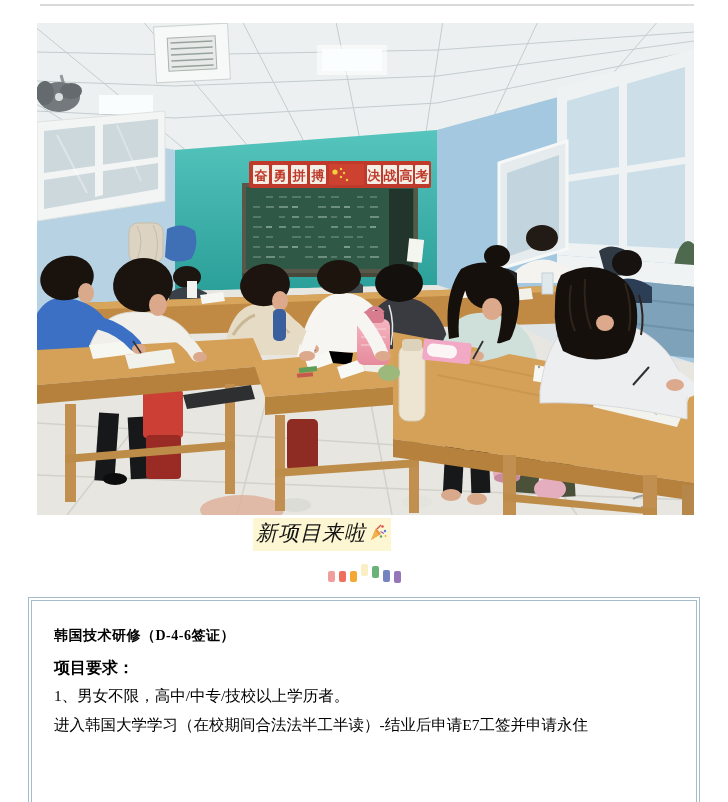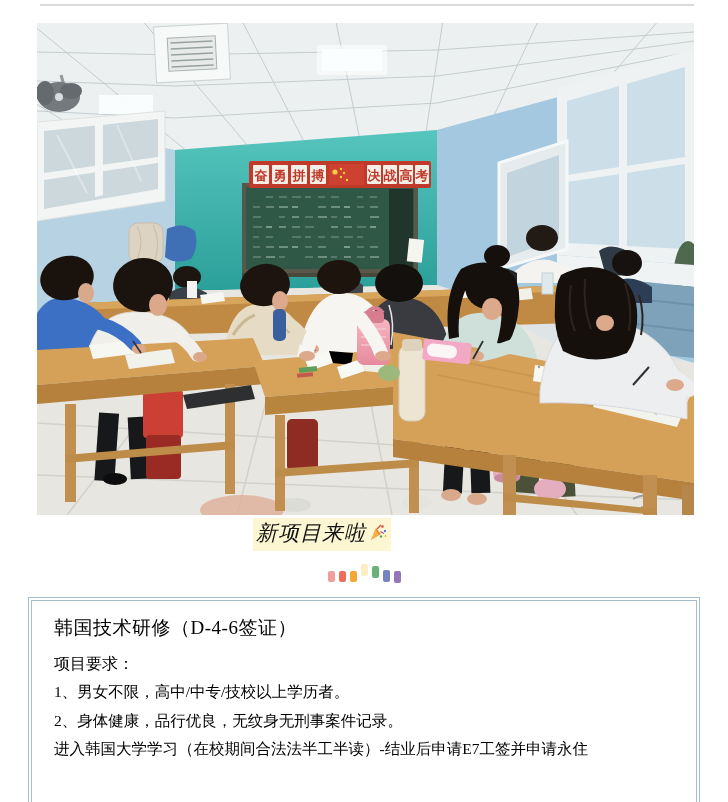--- a/index.html
+++ b/index.html
@@ -14,22 +14,22 @@
     display:inline-block;background:#fcf6d2;color:#141414;font-style:italic;
     font-size:21px;line-height:30px;padding:0 3px;letter-spacing:1px;
   }
   .caption .emo{display:inline-block;vertical-align:-3px;margin-left:2px;}
   .divider-row{position:absolute;left:0;top:564px;width:728px;height:24px;display:flex;justify-content:center;align-items:flex-start;gap:4px;}
   .divider-row .bar{display:block;width:7px;border-radius:2px;}
   .card{
     position:absolute;left:28px;top:597px;width:672px;height:320px;box-sizing:border-box;
     border:4px double #a5bccb;background:#ffffff;padding:14px 24px 40px 22px;color:#000;
   }
-  .card .title{font-size:19px;font-weight:normal;margin:0 0 10px;letter-spacing:.5px;}
-  .card .sect-h{font-size:16px;font-weight:normal;margin:13px 0 3px;}
+  .card .title{font-size:14px;font-weight:bold;margin:12px 0 10px;letter-spacing:.5px;}
+  .card .sect-h{font-size:16px;font-weight:bold;margin:13px 0 3px;}
   .card p.item{margin:0;font-size:15.5px;line-height:28.5px;}
 </style>
 </head>
 <body>
 
 <div class="top-rule"></div>
 
 <div class="photo-wrap">
 <svg width="657" height="492" viewBox="0 0 657 492" xmlns="http://www.w3.org/2000/svg">
   <defs>
@@ -461,15 +461,14 @@
     <span class="bar" style="background: rgb(250, 238, 196); height: 12px; margin-top: 0px;"></span>
     <span class="bar" style="background: rgb(105, 179, 123); height: 12px; margin-top: 2px;"></span>
     <span class="bar" style="background: rgb(115, 132, 190); height: 12px; margin-top: 6px;"></span>
     <span class="bar" style="background: rgb(148, 118, 185); height: 12px; margin-top: 7px;"></span>
   </div>
 
 <div class="card">
   <div class="title">韩国技术研修（D-4-6签证）</div>
   <div class="sect-h">项目要求：</div>
   <p class="item">1、男女不限，高中/中专/技校以上学历者。</p>
-  <p class="item">2、身体健康，品行优良，无纹身无刑事案件记录。</p>
   <p class="item">进入韩国大学学习（在校期间合法法半工半读）-结业后申请E7工签并申请永住</p>
 </div>
 
 </body></html>

